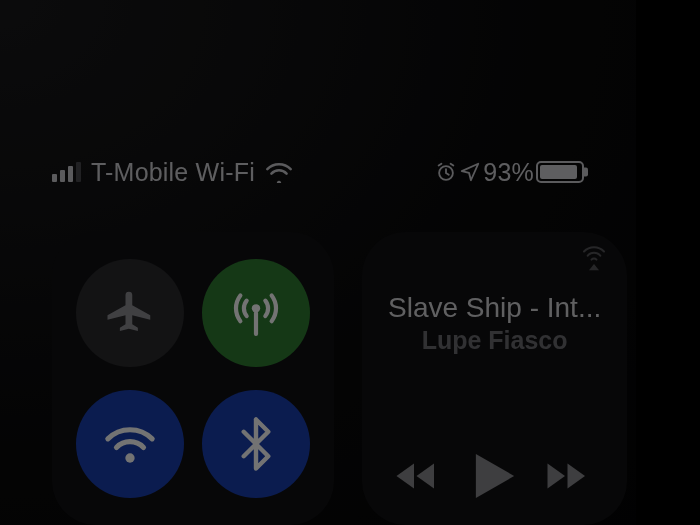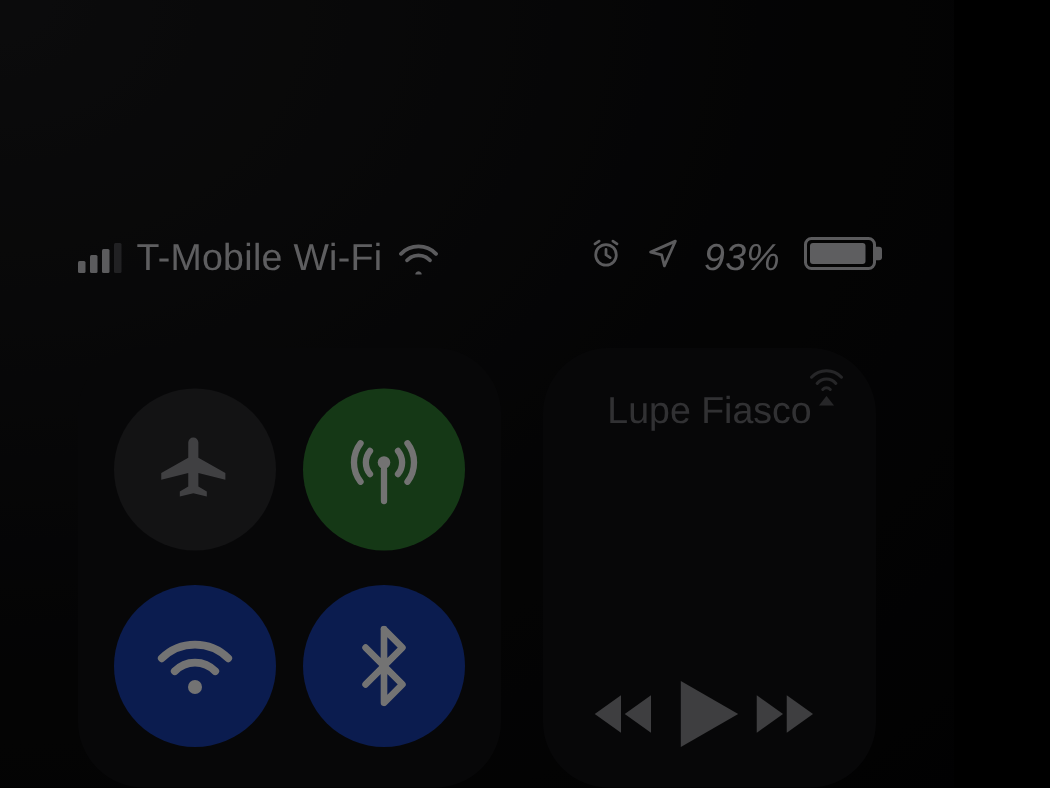--- a/index.html
+++ b/index.html
@@ -3,21 +3,21 @@
 <meta charset="utf-8">
 <style>
   * { margin: 0; padding: 0; box-sizing: border-box; }
   html, body { width: 700px; height: 525px; background: #000; overflow: hidden; font-family: -apple-system, "Helvetica Neue", Arial, sans-serif; }
   .veil { position: absolute; inset: 0; background: rgba(0,0,0,0.55); pointer-events: none; z-index: 10; }
   .screen { position: relative; width: 636px; height: 525px; background: radial-gradient(ellipse at top left, #1a1a1c 0%, #0a0a0b 60%, #040405 100%); color: #c9c9ce; }
 
   
   .status { position: absolute; top: 156px; left: 0; right: 0; height: 32px; display: flex; align-items: center; padding: 0 52px 0 52px; font-size: 25px; font-weight: 500; letter-spacing: 0.2px; }
   .status-left { display: flex; align-items: center; gap: 10px; }
-  .status-right { margin-left: auto; display: flex; gap: 16px; font-style: italic; }
+  .status-right { margin-left: auto; display: flex; align-items: center; gap: 2px; }
 
   .signal { display: flex; align-items: flex-end; gap: 3px; }
   .signal .bar { width: 5px; background: #c9c9ce; border-radius: 1px; }
   .signal .bar.dim { background: #4a4a4e; }
   .signal .b1 { height: 8px; }
   .signal .b2 { height: 12px; }
   .signal .b3 { height: 16px; }
   .signal .b4 { height: 20px; }
 
   .carrier { font-size: 25px; font-weight: 400; color: #d0d0d4; }
@@ -40,21 +40,21 @@
   .conn { width: 284px; height: 293px; padding: 24px; display: grid; grid-template-columns: 1fr 1fr; grid-template-rows: 1fr 1fr; gap: 18px; place-items: center; }
   .circ { width: 108px; height: 108px; border-radius: 50%; display: flex; align-items: center; justify-content: center; }
   .circ.off { background: #2a2a2d; }
   .circ.green { background: #2f7d32; }
   .circ.blue { background: #1a3fb0; }
   .circ svg { display: block; }
 
   .media { width: 284px; height: 293px; padding: 26px 26px 18px 26px; position: relative; display: flex; flex-direction: column; }
   .media .airplay-corner { position: absolute; top: 14px; right: 18px; opacity: 0.55; }
   .media .title { margin-top: 34px; color: #d4d4d8; font-size: 28px; font-weight: 400; white-space: nowrap; overflow: hidden; text-overflow: ellipsis; }
-  .media .artist { margin-top: 2px; color: #6d6d72; font-size: 25px; font-weight: 400; text-align: center; }
+  .media .artist { margin-top: 2px; color: #6d6d72; font-size: 25px; font-weight: 700; text-align: center; }
   .media .transport { margin-top: auto; margin-bottom: 6px; display: flex; align-items: center; justify-content: space-between; padding: 0 6px; }
   .media .tbtn { color: #8a8a8e; display: flex; align-items: center; justify-content: center; }
   .media .tbtn svg { display: block; }
 
 </style>
 </head>
 <body>
 
 <div class="screen">
 
@@ -138,20 +138,21 @@
 
     <div class="tile media">
       <div class="airplay-corner">
         <svg width="30" height="26" viewBox="0 0 24 20" fill="none" stroke="#8e8e93" stroke-width="1.6" stroke-linecap="round">
           <path d="M4 4 a11 11 0 0 1 16 0"></path>
           <path d="M7 7.3 a6.5 6.5 0 0 1 10 0"></path>
           <path d="M10 10.5 a2.8 2.8 0 0 1 4 0"></path>
           <path d="M12 14 l4 5 h-8 z" fill="#8e8e93" stroke="none"></path>
         </svg>
       </div>
+      <div class="title">Slave Ship - Int...</div>
       <div class="artist">Lupe Fiasco</div>
       <div class="transport">
         <div class="tbtn">
           <span>
             <svg width="50" height="34" viewBox="0 0 40 24" fill="#8a8a8e">
               <path d="M18 12 L32 2 V22 Z"></path>
               <path d="M2 12 L16 2 V22 Z"></path>
             </svg>
           </span>
         </div>

